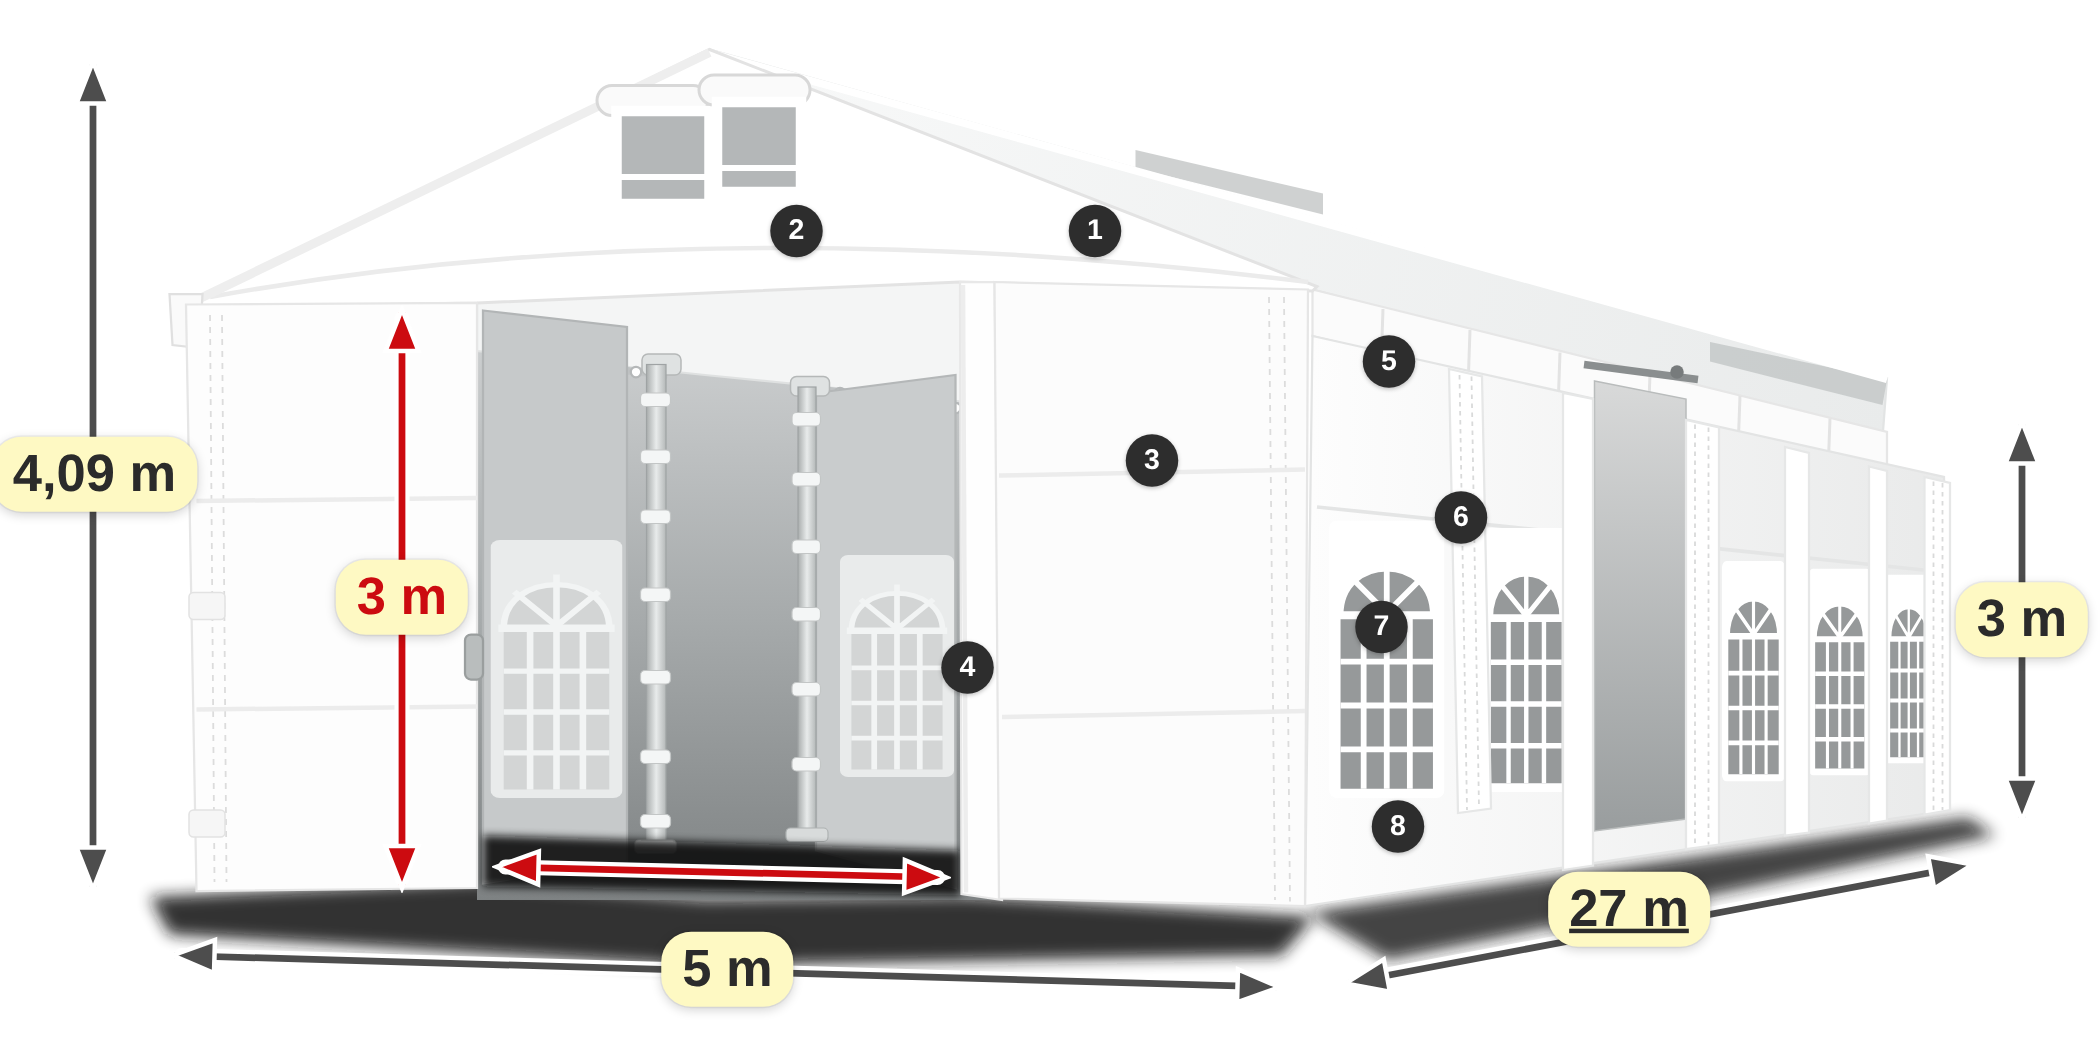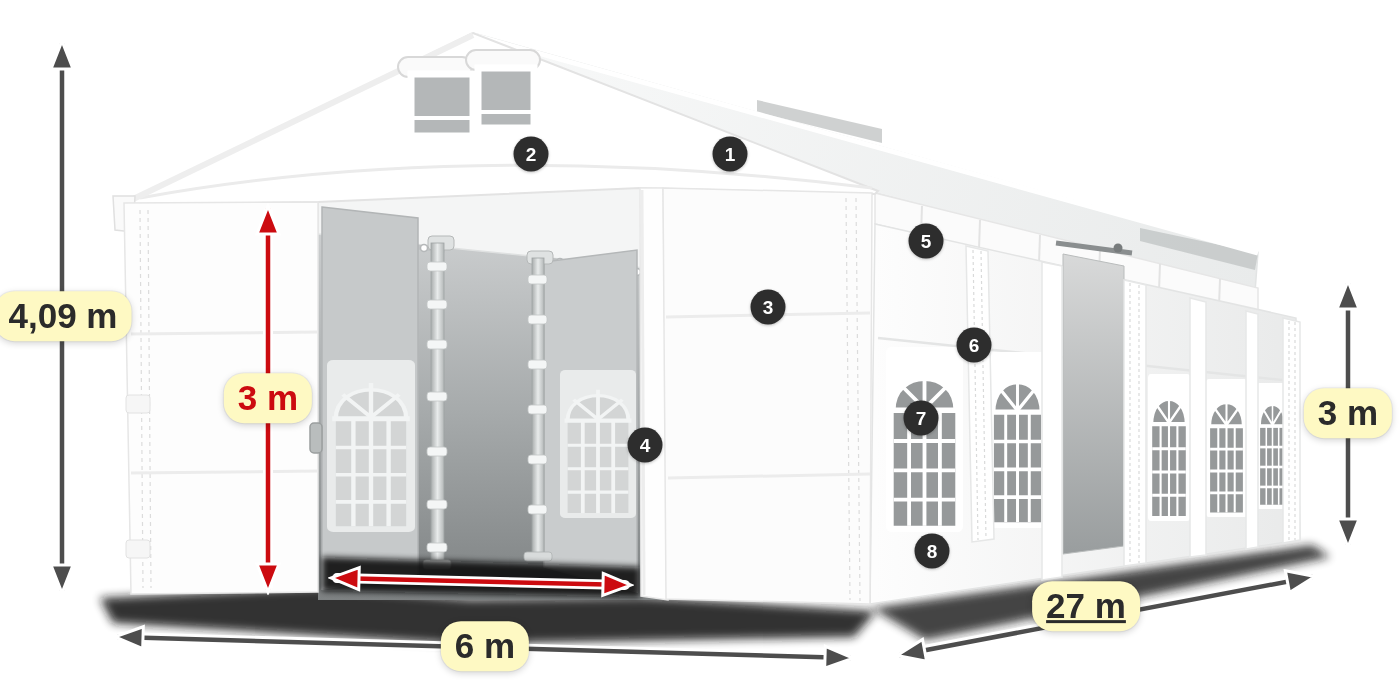--- a/index.html
+++ b/index.html
@@ -274,21 +274,21 @@
       </g>
       <g>
         <line x1="1348" y1="287" x2="1348" y2="541" stroke="#ffffff" stroke-width="10"></line>
         <line x1="1348" y1="284" x2="1348" y2="544" stroke="#4d4d4d" stroke-width="4.5" marker-start="url(#headDark)" marker-end="url(#headDark)"></line>
       </g>
     </g>
   </svg>
 
   <div class="pill" style="left:63px;top:316px;">4,09 m</div>
   <div class="pill red" style="left:268px;top:398px;">3 m</div>
-  <div class="pill" style="left:485px;top:646px;">6 m</div>
+  <div class="pill" style="left:485px;top:646px;">5 m</div>
   <div class="pill" style="left:1086px;top:606px;text-decoration:underline;">27 m</div>
   <div class="pill" style="left:1348px;top:413px;">3 m</div>
 
   <div class="badge" style="left:730px;top:154px;">1</div>
   <div class="badge" style="left:531px;top:154px;">2</div>
   <div class="badge" style="left:768px;top:307px;">3</div>
   <div class="badge" style="left:645px;top:445px;">4</div>
   <div class="badge" style="left:926px;top:241px;">5</div>
   <div class="badge" style="left:974px;top:345px;">6</div>
   <div class="badge" style="left:921px;top:418px;">7</div>

